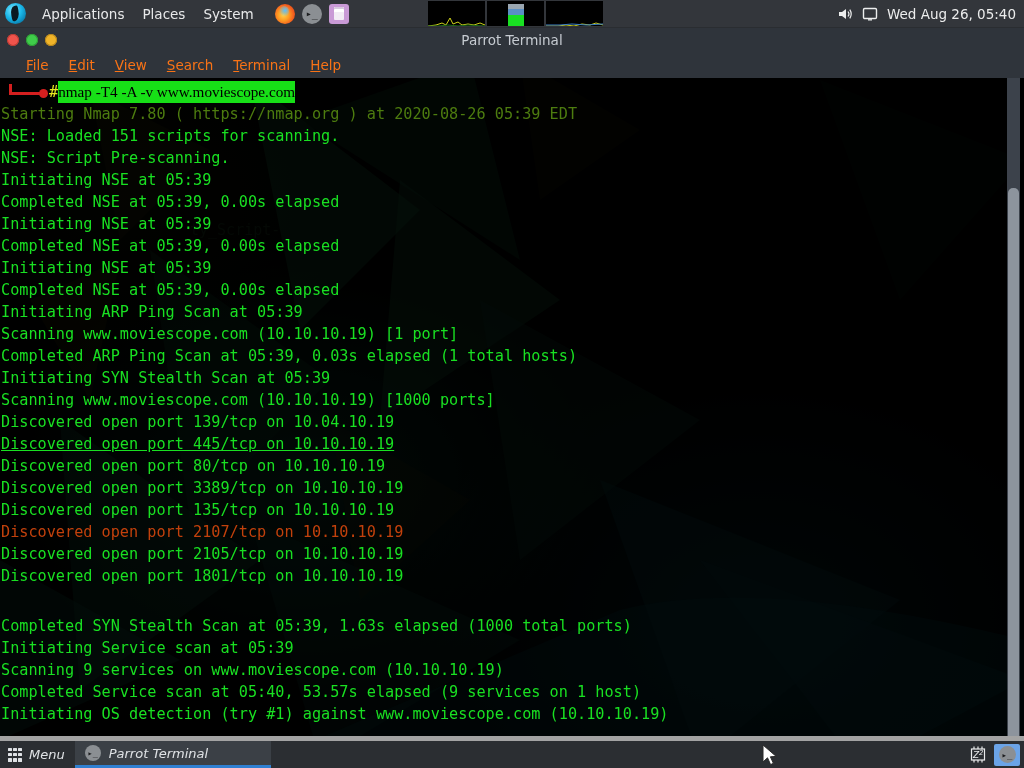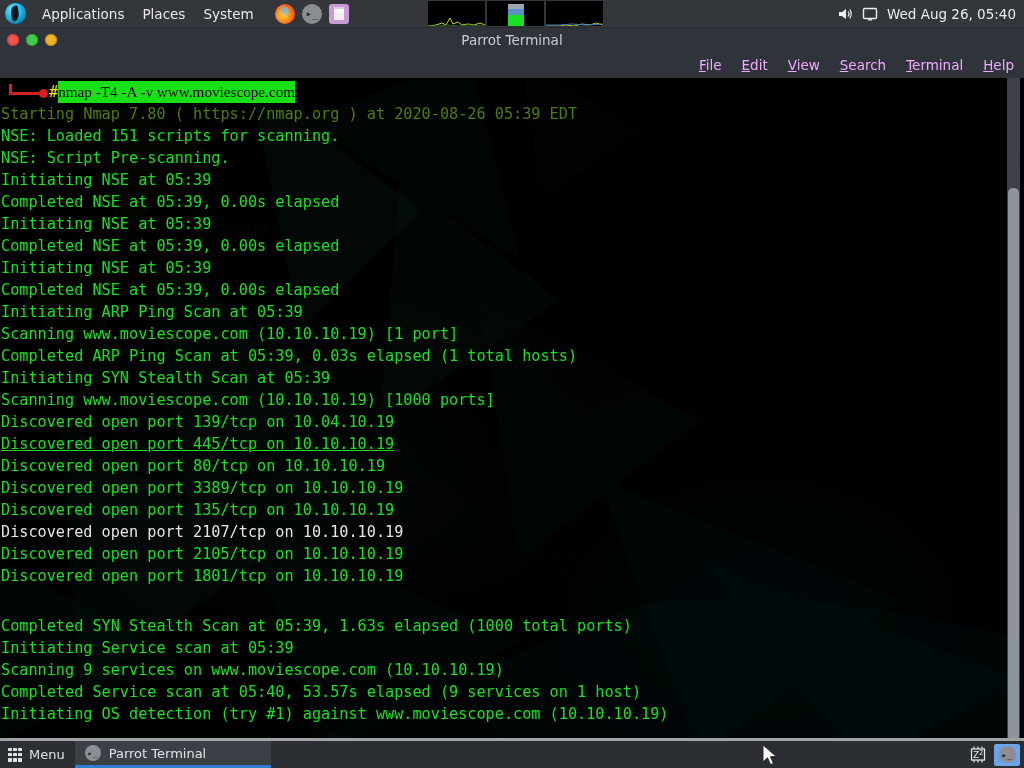--- a/index.html
+++ b/index.html
@@ -121,22 +121,21 @@
     display: flex; align-items: center; justify-content: center;
     font-size: 13.5px; color: #c6cbd1;
     pointer-events: none;
   }
   #menubar {
     height: 26px;
     background: #2f343b;
     display: flex; align-items: center;
     padding-left: 16px;
     font-size: 13.5px;
-    color: #f0abfc;
-    justify-content: flex-end;
+    color: #f97316;
   }
   .menubar-item { padding: 2px 10px; cursor: default; }
   .mn { text-decoration: underline; }
 
   #terminal-body {
     position: relative;
     height: 663px;
     background: rgba(0,0,0,0.74);
     overflow: hidden;
     padding: 3px 0 0 0;
@@ -211,21 +210,22 @@
 
   
   #taskbar {
     position: absolute;
     left: 0; bottom: 0;
     width: 1024px; height: 27px;
     background: #2b2e32;
     display: flex; align-items: center;
     z-index: 45;
     font-size: 13px; color: #dfe2e5;
-    border-top: 3px solid #a3a3a3;
+    border-top: 5px solid #a3a3a3;
+    font-style: italic;
   }
   #menu-button { display:flex; align-items:center; gap:7px; padding: 0 10px 0 8px; height: 27px; }
   #menu-grid {
     width: 14px; height: 14px;
     display: grid; grid-template-columns: repeat(3,1fr); grid-template-rows: repeat(3,1fr);
     gap: 1.5px;
   }
   #menu-grid i { background: #dfe2e5; border-radius: 0.5px; display:block; }
   #task-button {
     display: flex; align-items: center; gap: 8px;
@@ -385,21 +385,21 @@
           <div class="tline" style="color: rgb(25, 224, 34);">Initiating ARP Ping Scan at 05:39</div>
           <div class="tline" style="color: rgb(25, 224, 34);">Scanning www.moviescope.com (10.10.10.19) [1 port]</div>
           <div class="tline" style="color: rgb(25, 224, 34);">Completed ARP Ping Scan at 05:39, 0.03s elapsed (1 total hosts)</div>
           <div class="tline" style="color: rgb(25, 224, 34);">Initiating SYN Stealth Scan at 05:39</div>
           <div class="tline" style="color: rgb(25, 224, 34);">Scanning www.moviescope.com (10.10.10.19) [1000 ports]</div>
           <div class="tline" style="color: rgb(25, 224, 34);">Discovered open port 139/tcp on 10.04.10.19</div>
           <div class="tline" style="color: rgb(25, 224, 34); text-decoration: underline;">Discovered open port 445/tcp on 10.10.10.19</div>
           <div class="tline" style="color: rgb(25, 224, 34);">Discovered open port 80/tcp on 10.10.10.19</div>
           <div class="tline" style="color: rgb(25, 224, 34);">Discovered open port 3389/tcp on 10.10.10.19</div>
           <div class="tline" style="color: rgb(25, 224, 34);">Discovered open port 135/tcp on 10.10.10.19</div>
-          <div class="tline" style="color: #e5e5e5;">Discovered open port 2107/tcp on 10.10.10.19</div>
+          <div class="tline" style="color: #c2410c;">Discovered open port 2107/tcp on 10.10.10.19</div>
           <div class="tline" style="color: rgb(25, 224, 34);">Discovered open port 2105/tcp on 10.10.10.19</div>
           <div class="tline" style="color: rgb(25, 224, 34);">Discovered open port 1801/tcp on 10.10.10.19</div>
           <div class="tline" style="color: rgb(25, 224, 34); margin-top: 28px;">Completed SYN Stealth Scan at 05:39, 1.63s elapsed (1000 total ports)</div>
           <div class="tline" style="color: rgb(25, 224, 34);">Initiating Service scan at 05:39</div>
           <div class="tline" style="color: rgb(25, 224, 34);">Scanning 9 services on www.moviescope.com (10.10.10.19)</div>
           <div class="tline" style="color: rgb(25, 224, 34);">Completed Service scan at 05:40, 53.57s elapsed (9 services on 1 host)</div>
           <div class="tline" style="color: rgb(25, 224, 34);">Initiating OS detection (try #1) against www.moviescope.com (10.10.10.19)</div>
         </div>
 
       <div id="term-scrollbar">

